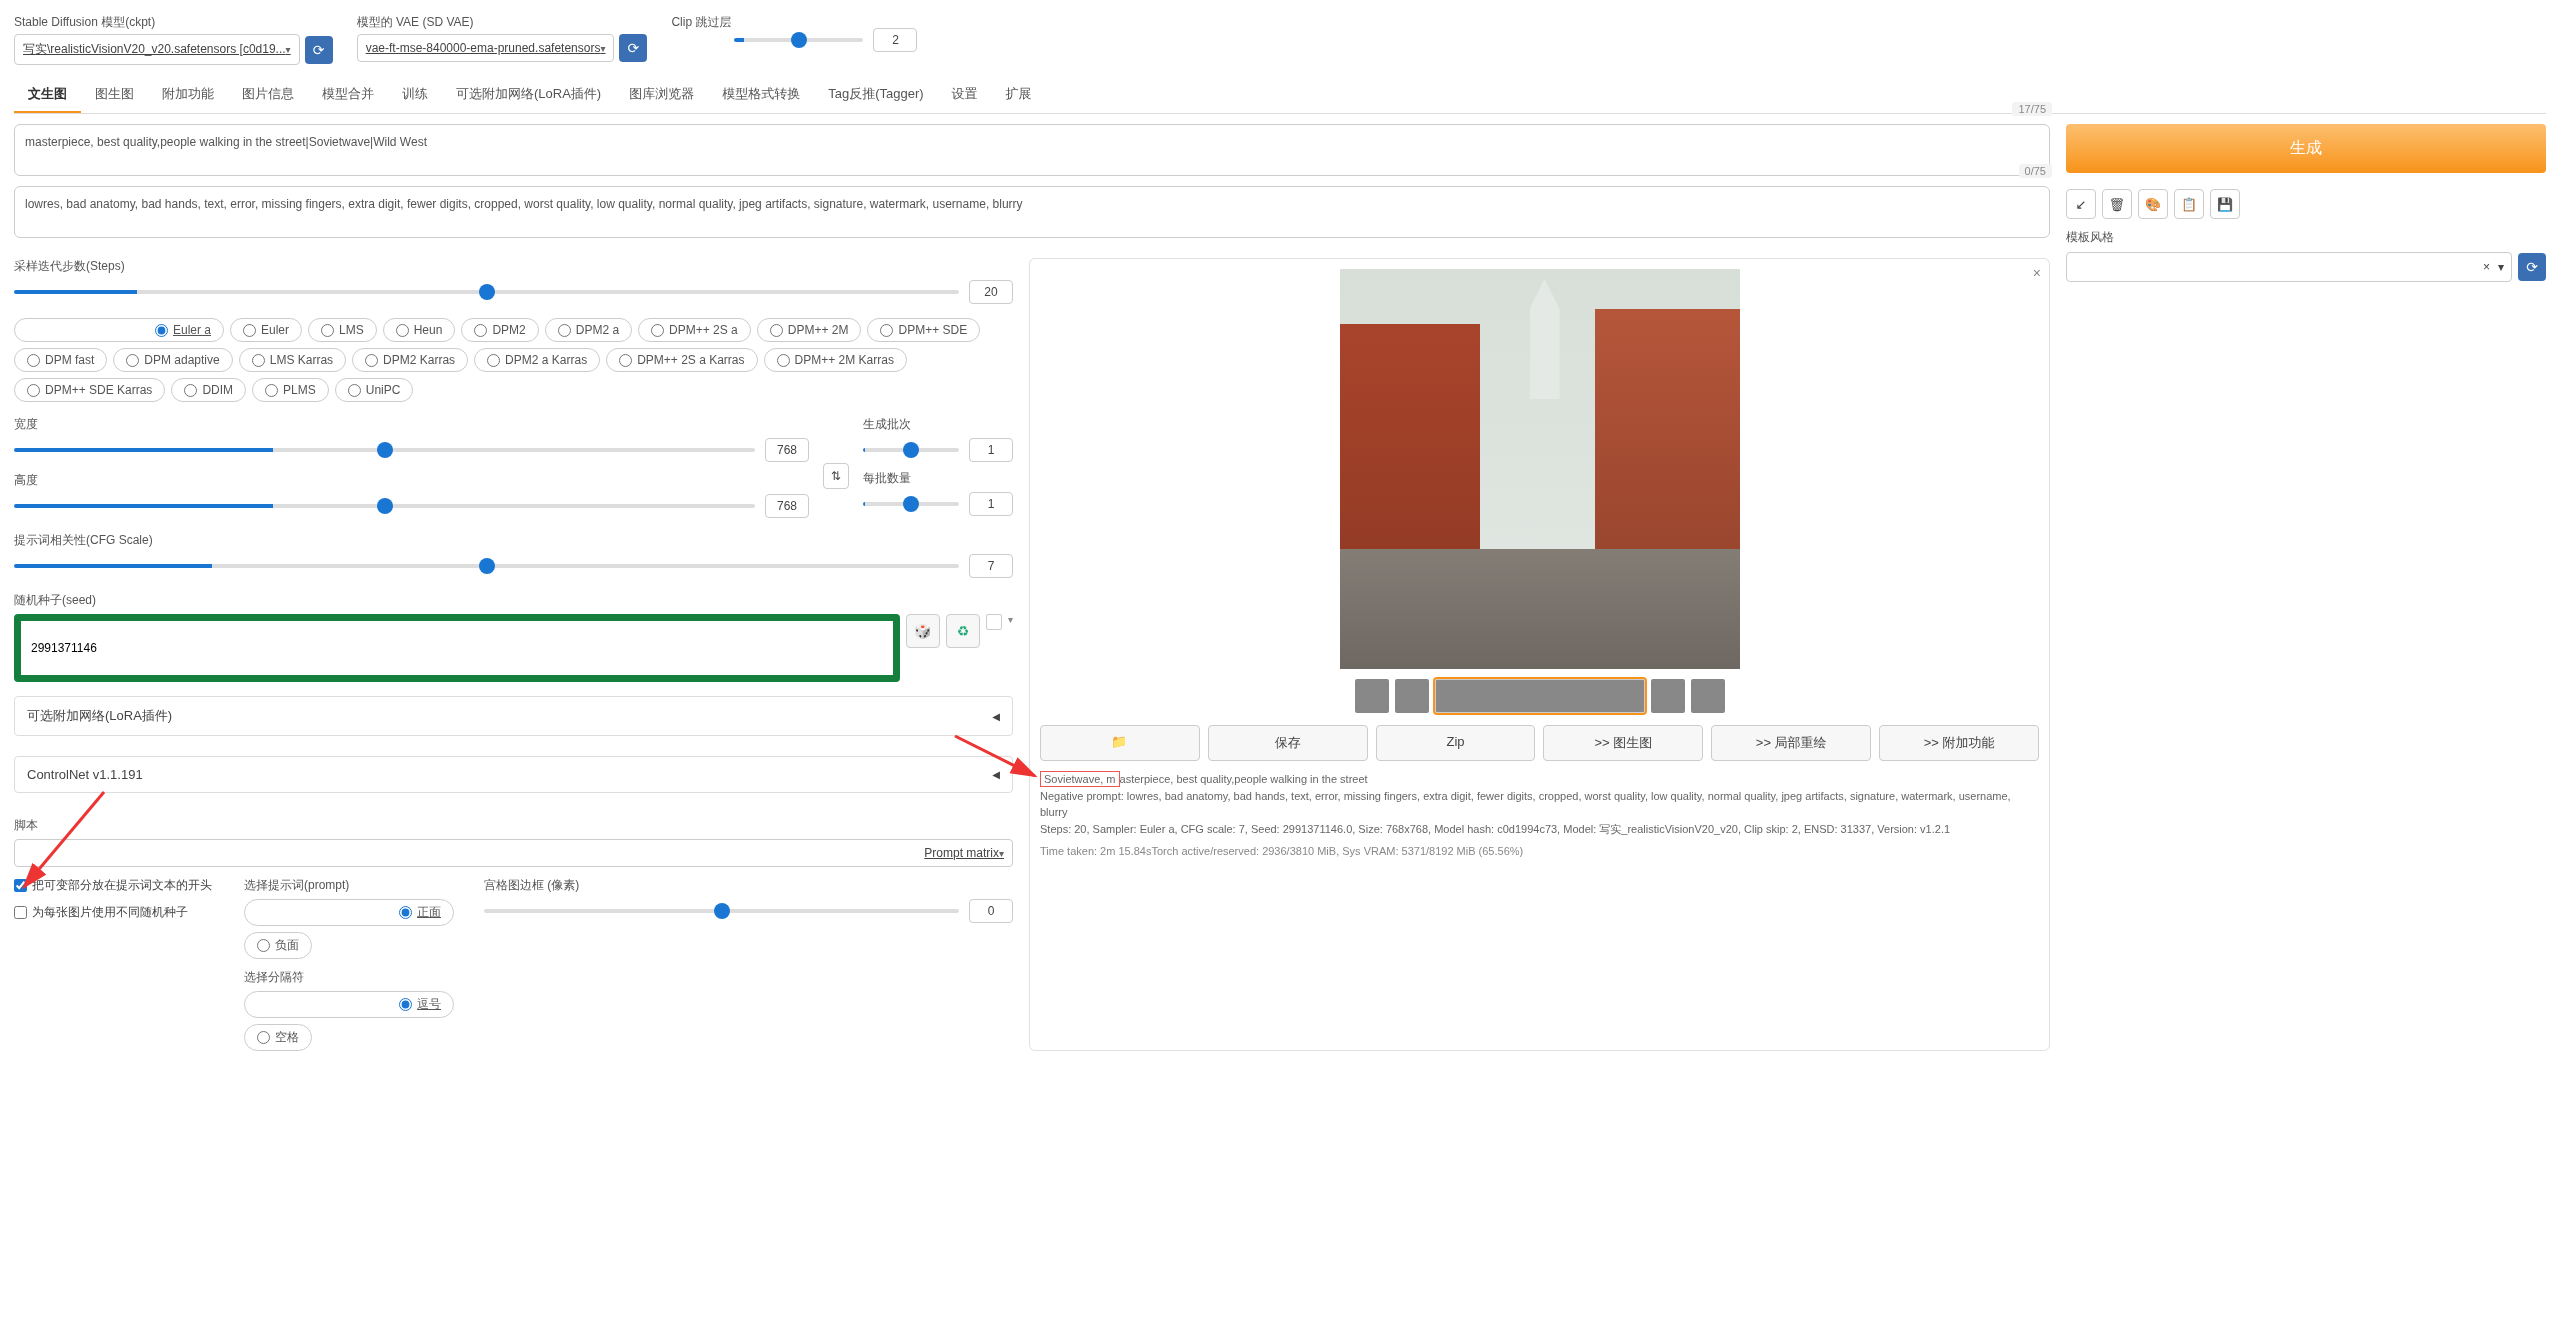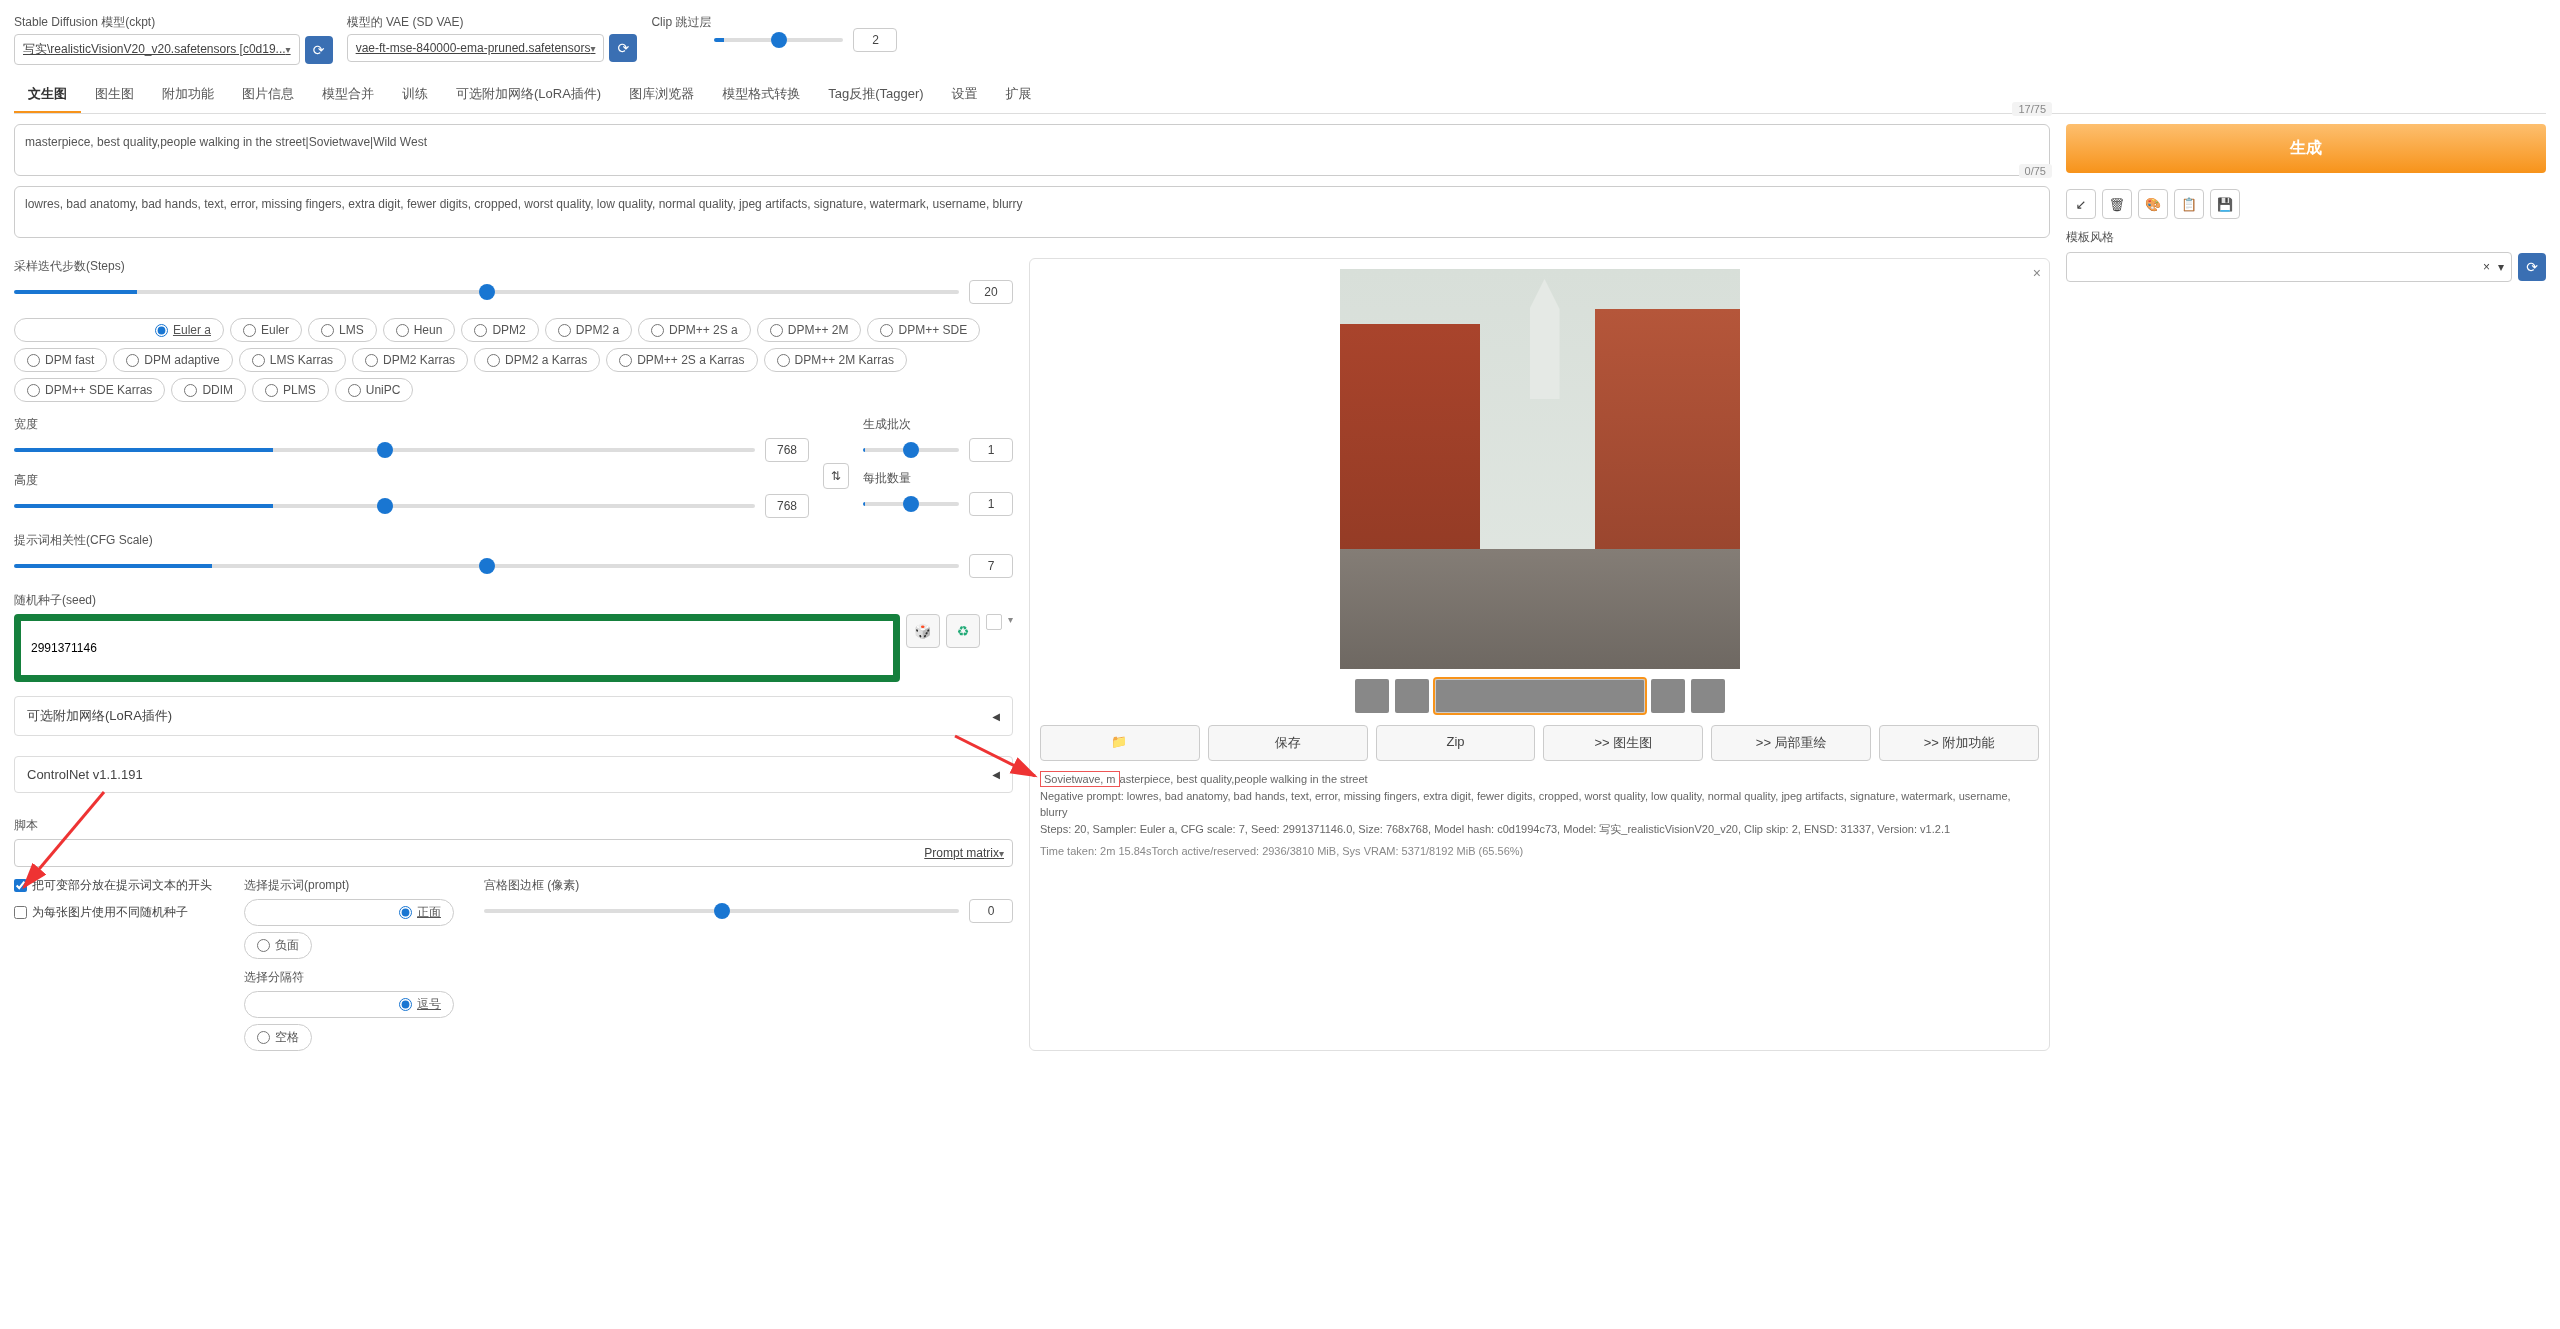--- a/index.html
+++ b/index.html
@@ -1,17 +1,17 @@
 <!DOCTYPE html>
 <html><head>
 <meta charset="utf-8">
 <style>
 * { box-sizing: border-box; margin: 0; padding: 0; }
 body { font-family: -apple-system, BlinkMacSystemFont, "Segoe UI", sans-serif; font-size: 13px; color: #444; background: #fff; padding: 14px; }
-.top-row { display: flex; gap: 14px; margin-bottom: 12px; }
+.top-row { display: flex; gap: 24px; margin-bottom: 12px; }
 .sel-group { display: flex; flex-direction: column; gap: 3px; }
 .sel-label { font-size: 12px; color: #555; }
 .sel-row { display: flex; gap: 5px; align-items: center; }
 .sel { border: 1px solid #ccc; border-radius: 4px; padding: 6px 8px; min-width: 210px; display: flex; justify-content: flex-end; align-items: center; cursor: pointer; background: #fff; font-size: 12px; text-decoration: underline; }
 .sel .chev { font-size: 10px; color: #666; }
 .icon-btn { border: none; background: #3a6fb3; color: #fff; width: 28px; height: 28px; border-radius: 4px; display: flex; align-items: center; justify-content: center; cursor: pointer; font-size: 14px; }
 .slider-group { display: flex; flex-direction: row; gap: 3px; min-width: 200px; }
 .slider-row { display: flex; align-items: center; gap: 10px; }
 .rng { -webkit-appearance: none; width: 100%; height: 4px; background: #ddd; border-radius: 2px; outline: none; }
 .rng::-webkit-slider-thumb { -webkit-appearance: none; width: 16px; height: 16px; background: #1976d2; border-radius: 50%; cursor: pointer; }
@@ -42,21 +42,21 @@
 .seed-in { flex: 1; border: 7px solid #15803d; border-radius: 4px; padding: 20px 10px; font-size: 12px; }
 .mini-btn { border: 1px solid #ccc; border-radius: 4px; width: 34px; height: 34px; display: flex; align-items: center; justify-content: center; cursor: pointer; background: #f7f7f7; font-size: 14px; }
 .extra-chk { width: 16px; height: 16px; border: 1px solid #ccc; border-radius: 2px; }
 .collapse-box { border: 1px solid #ddd; border-radius: 4px; padding: 10px 12px; display: flex; justify-content: space-between; align-items: center; margin-bottom: 6px; font-size: 13px; cursor: pointer; }
 .collapse-box .tri { font-size: 10px; }
 .script-box { margin-top: 4px; }
 .script-opts { display: flex; gap: 30px; margin-top: 10px; }
 .chk-col { display: flex; flex-direction: column; gap: 10px; flex: 0 0 200px; }
 .rad-col { flex: 0 0 180px; }
 .slide-col { flex: 1; }
-.gen-btn { background: linear-gradient(180deg,#fdbf6f,#f7931a); color: #fff; border: none; border-radius: 4px; padding: 14px; font-size: 16px; font-weight: 700; cursor: pointer; width: 100%; }
+.gen-btn { background: linear-gradient(180deg,#fdbf6f,#f7931a); color: #fff; border: none; border-radius: 4px; padding: 14px; font-size: 16px; font-weight: 400; cursor: pointer; width: 100%; }
 .tool-row { display: flex; gap: 6px; margin-top: 6px; }
 .tb { border: 1px solid #ccc; border-radius: 4px; width: 30px; height: 30px; display: flex; align-items: center; justify-content: center; cursor: pointer; font-size: 13px; background: #fff; }
 .style-sel-row { display: flex; gap: 6px; align-items: center; margin-top: 6px; }
 .style-sel { flex: 1; border: 1px solid #ccc; border-radius: 4px; padding: 7px; font-size: 12px; display: flex; justify-content: flex-end; cursor: pointer; }
 .lower { display: flex; gap: 16px; margin-top: 20px; }
 .img-panel { flex: 1; border: 1px solid #e0e0e0; border-radius: 6px; padding: 10px; position: relative; }
 .close-x { position: absolute; top: 6px; right: 8px; font-size: 14px; color: #888; cursor: pointer; }
 .thumbs { display: flex; gap: 6px; justify-content: center; margin-top: 10px; }
 .thumb { width: 34px; height: 34px; background: #888; border-radius: 2px; cursor: pointer; }
 .thumb.sel { outline: 2px solid #f7931a; }

